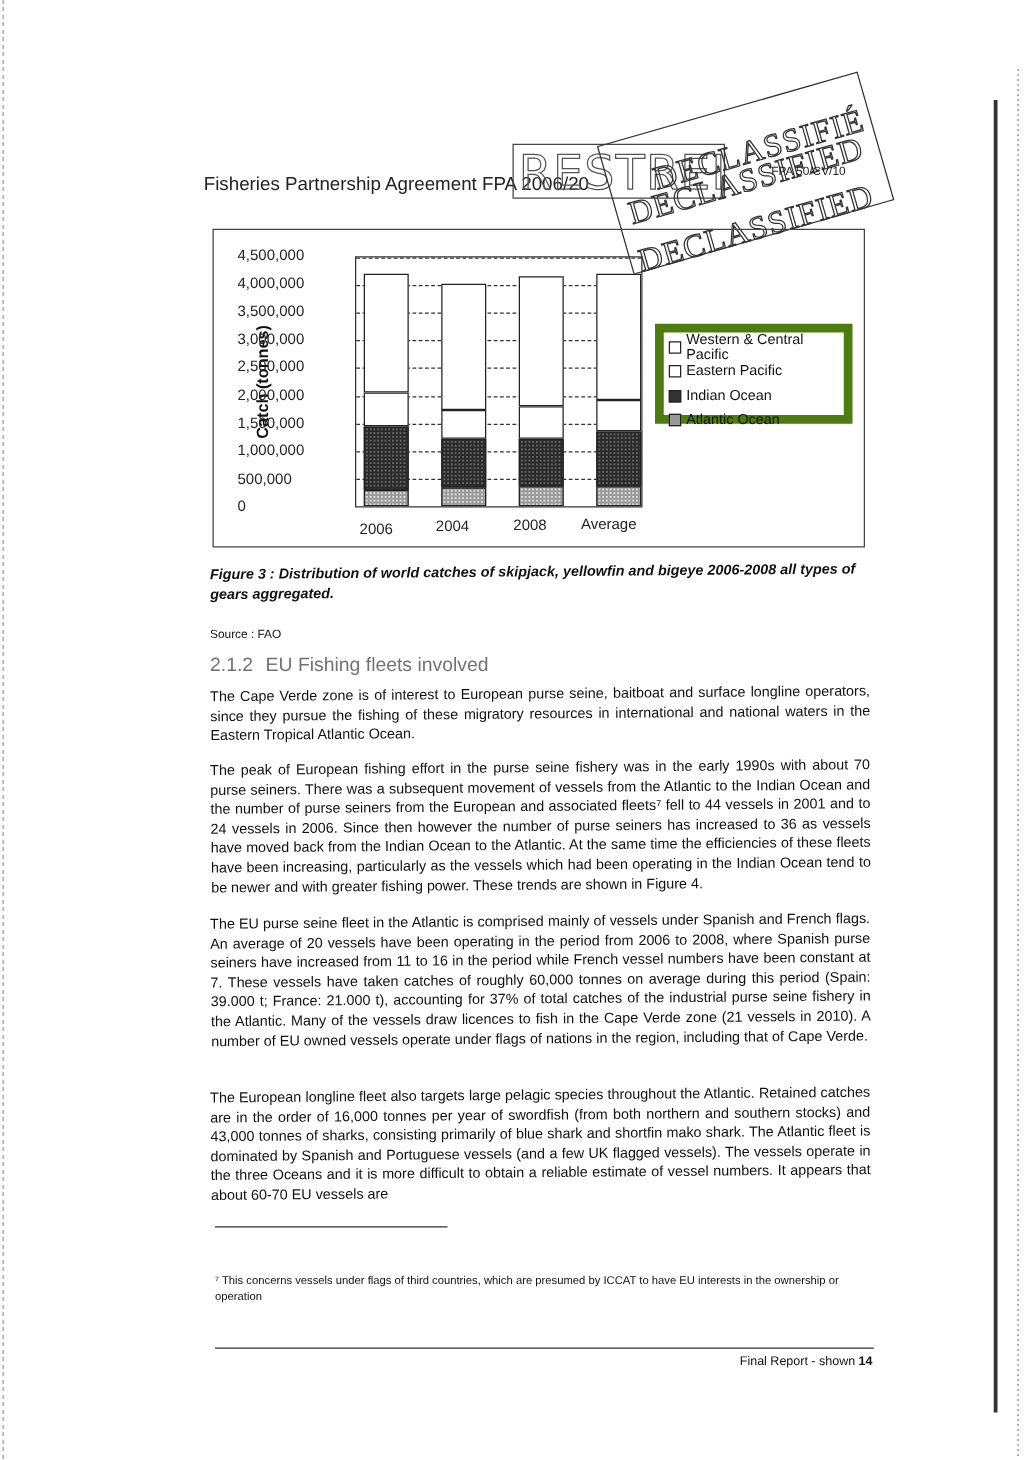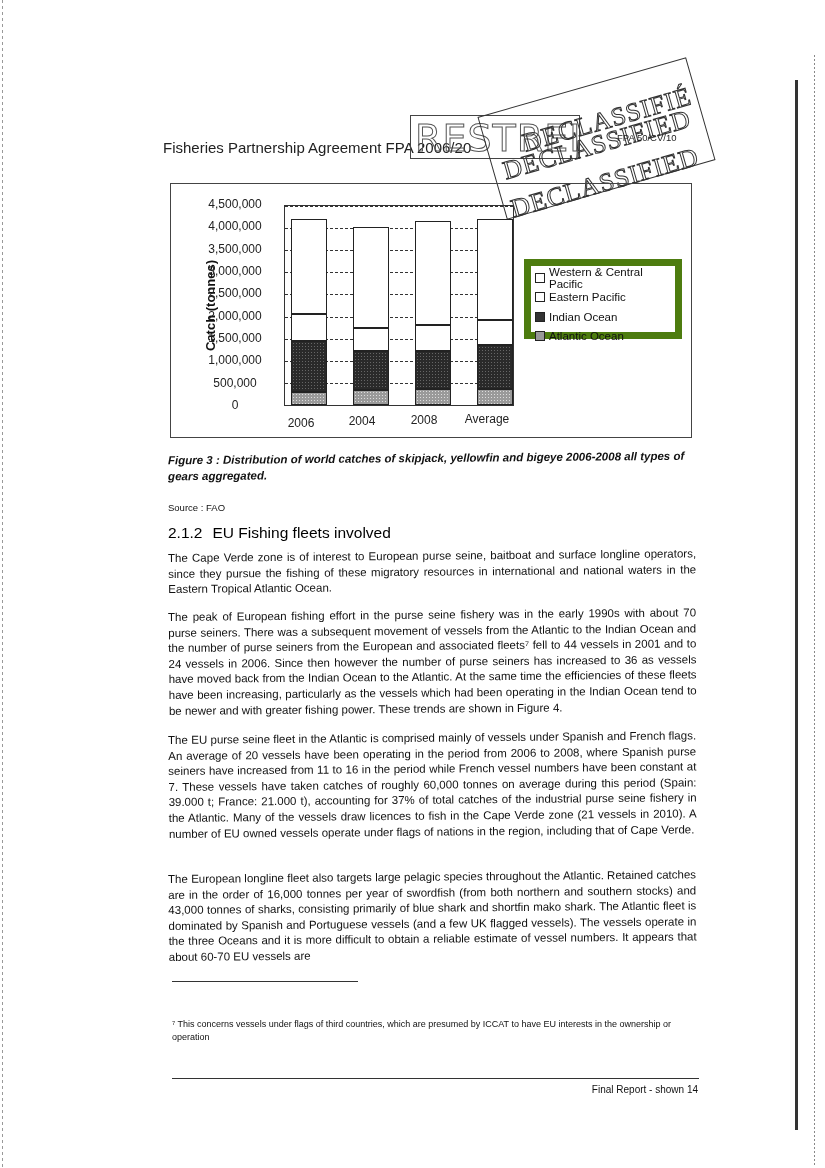--- a/index.html
+++ b/index.html
@@ -17,49 +17,49 @@
       font-family: "DejaVu Sans", sans-serif; font-size: 38px; letter-spacing: 1px; line-height: 44px; color: transparent;
       -webkit-text-stroke: 1px #555; text-align: left; padding-left: 4px; box-sizing: border-box; overflow: hidden; }
     .stamp-declass { left: 488px; top: 85px; width: 215px; height: 105px; border: 1.5px solid #333;
       transform: rotate(-16deg); transform-origin: center; }
     .stamp-d1 { left: 520px; top: 105px; font-family: "Liberation Serif", serif; font-size: 26px; color: transparent; -webkit-text-stroke: 1px #333; transform: rotate(-16deg); letter-spacing: 1px; }
     .stamp-d2 { left: 500px; top: 130px; font-family: "Liberation Serif", serif; font-size: 26px; color: transparent; -webkit-text-stroke: 1px #333; transform: rotate(-16deg); letter-spacing: 1px; }
     .stamp-d3 { left: 508px; top: 168px; font-family: "Liberation Serif", serif; font-size: 26px; color: transparent; -webkit-text-stroke: 1px #333; transform: rotate(-16deg); letter-spacing: 1px; }
     .hdr-right { left: 617px; top: 132px; font-size: 9.5px; color: #222; }
 
     .chart-box { left: 170px; top: 183px; width: 522px; height: 255px; border: 1.5px solid #444; box-sizing: border-box; }
-    .ytick { font-size: 12px; color: #222; text-align: center; width: 90px; }
+    .ytick { font-size: 12px; color: #222; text-align: left; width: 90px; }
     .ylabel { left: 150px; top: 298px; font-size: 13px; font-weight: bold; transform: rotate(-90deg); transform-origin: center; width: 120px; text-align: center; }
     .plot { left: 284px; top: 205px; width: 230px; height: 201px; border: 1px solid #333; border-left: 1.5px solid #333; border-bottom: 1.5px solid #333; box-sizing: border-box; }
     .grid { height: 0; border-top: 1px dashed #333; }
     .bar { position: absolute; width: 36px; box-sizing: border-box; }
     .seg { position: absolute; left: 0; width: 100%; box-sizing: border-box; border: 1px solid #222; }
     .seg.wcp { background: #fff; }
     .seg.ep { background: #fff; }
     .seg.io { background: #2a2a2a; background-image: radial-gradient(#666 0.7px, transparent 0.8px); background-size: 3px 3px; }
     .seg.ao { background: #9a9a9a; background-image: radial-gradient(#ddd 0.7px, transparent 0.8px); background-size: 3px 3px; }
     .xtick { font-size: 12px; color: #222; width: 70px; text-align: center; }
 
     .legend { left: 524px; top: 259px; width: 158px; height: 80px; border: 7px solid #4d7c0f; box-sizing: border-box; padding: 2px 4px; }
     .legend-item { display: flex; align-items: center; font-size: 11.5px; height: 19.5px; color: #111; }
     .swatch { width: 8px; height: 8px; border: 1px solid #222; margin-right: 4px; flex: none; }
     .swatch.wcp, .swatch.ep { background: #fff; }
     .swatch.io { background: #333; }
     .swatch.ao { background: #999; }
 
     .caption { left: 168px; top: 450px; width: 530px; font-size: 11.5px; font-weight: bold; font-style: italic; line-height: 16px; transform: rotate(-0.5deg); }
     .source { left: 168px; top: 502px; font-size: 9.5px; }
-    .section { left: 168px; top: 524px; font-size: 15.5px; color: #000000; }
+    .section { left: 168px; top: 524px; font-size: 15.5px; color: #737373; }
     .section .num { margin-right: 10px; }
     .para { left: 168px; width: 528px; font-size: 11.5px; line-height: 15.6px; text-align: justify; transform: rotate(-0.5deg); transform-origin: left top; }
     .fn-rule { left: 172px; top: 981px; width: 186px; height: 1px; background: #333; }
     .footnote { left: 172px; top: 1018px; width: 530px; font-size: 9px; line-height: 13px; }
     .footer-rule { left: 172px; top: 1078px; width: 527px; height: 1px; background: #333; }
     .footer { left: 580px; top: 1084px; font-size: 10px; width: 118px; text-align: right; }
-    .footer b { font-weight: normal; }
+    .footer b { font-weight: bold; }
   </style>
 </head>
 <body>
 
 <div class="abs scan-left"></div>
 <div class="abs scan-right1"></div>
 <div class="abs scan-right2"></div>
 
 <div class="abs hdr-left">Fisheries Partnership Agreement FPA 2006/20</div>
 <div class="abs stamp-restreint">RESTREINT UE</div>

